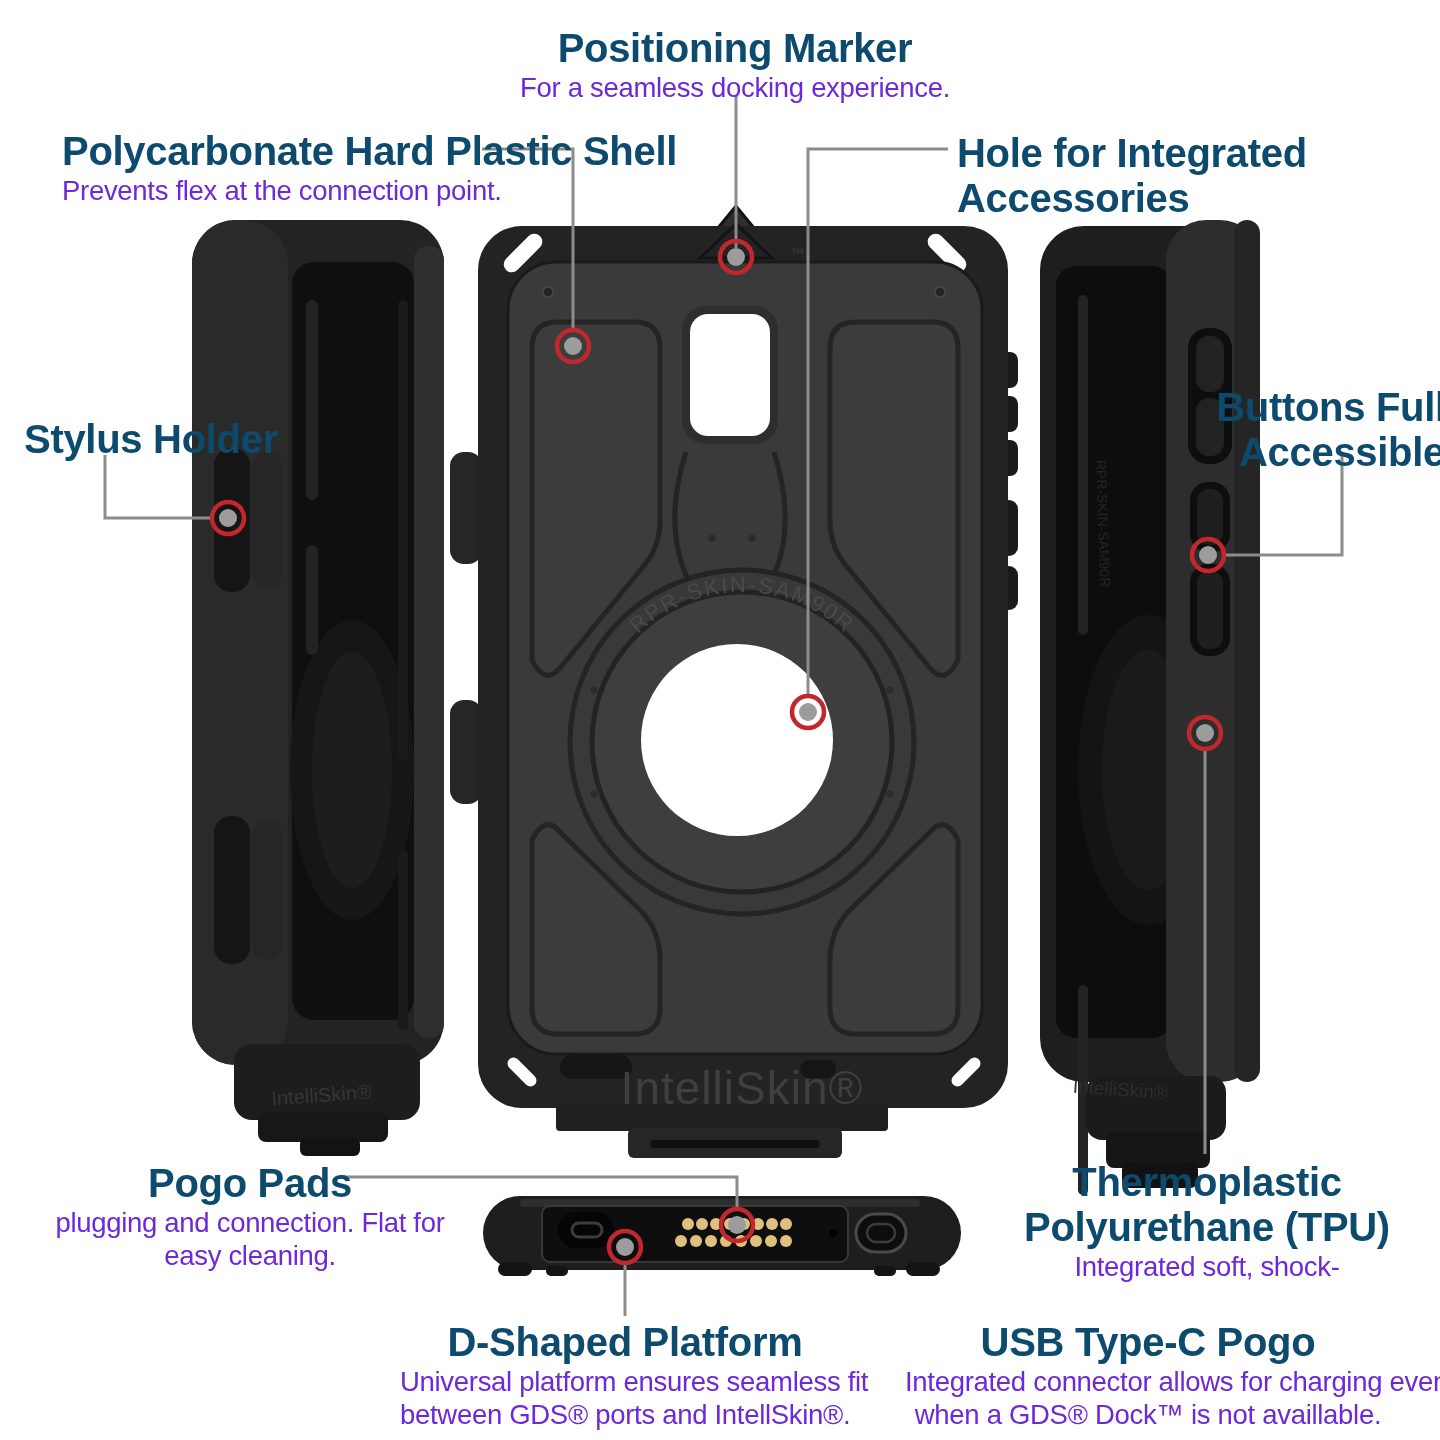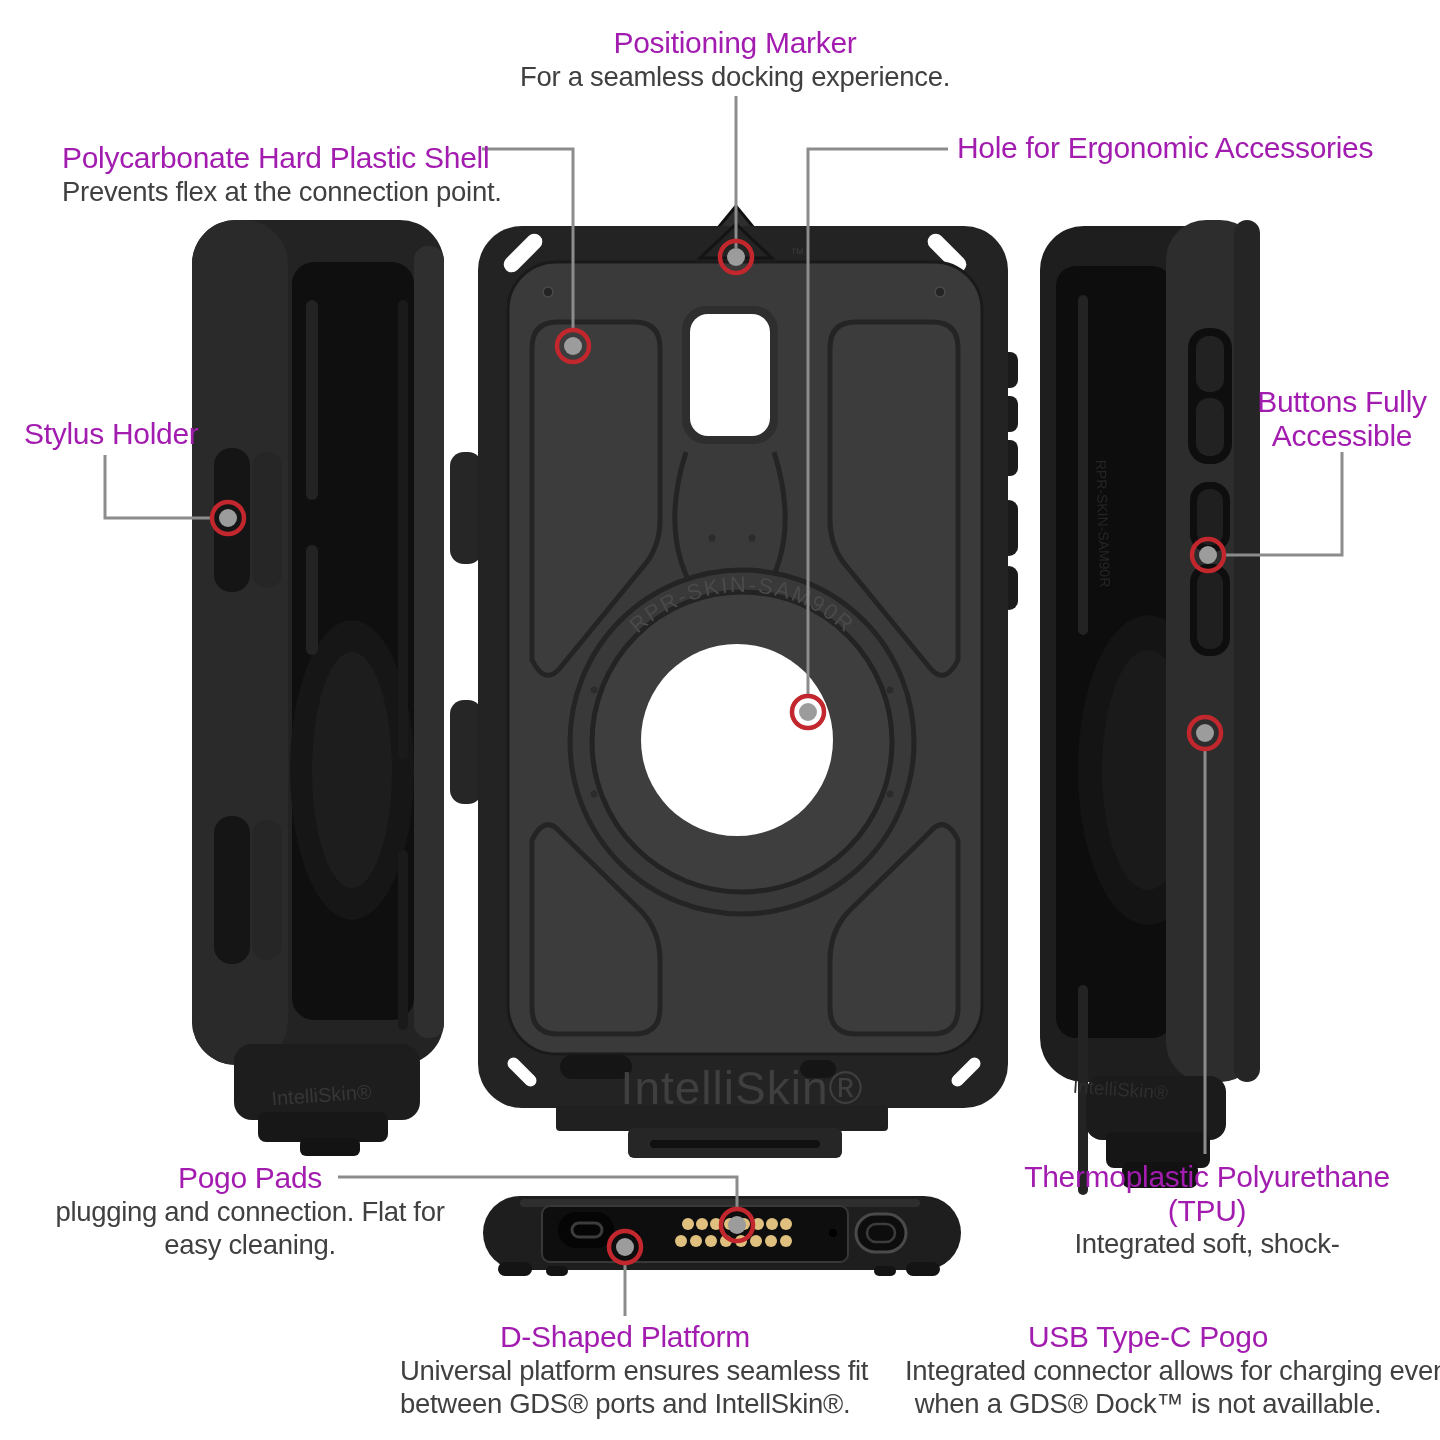--- a/index.html
+++ b/index.html
@@ -3,22 +3,22 @@
 <meta charset="utf-8">
 <style>
   html,body{margin:0;padding:0;background:#fff;}
   .canvas{
     position:relative;width:1440px;height:1440px;background:#ffffff;
     font-family:"Liberation Sans", sans-serif;overflow:hidden;
   }
   .art{position:absolute;left:0;top:0;}
   .label{position:absolute;}
   .center{text-align:center;}
-  .title{font-weight:normal;font-size:30px;line-height:1.12;color:#a21caf;letter-spacing:-0.3px;}
-  .body{font-size:27.5px;line-height:1.22;color:#404040;letter-spacing:-0.3px;}
+  .title{font-weight:bold;font-size:40px;line-height:1.12;color:#0c4a6e;letter-spacing:-0.3px;}
+  .body{font-size:27.5px;line-height:1.22;color:#6d28d9;letter-spacing:-0.3px;}
   .body div{white-space:nowrap;}
   .title div{white-space:nowrap;}
 </style>
 </head>
 <body>
 
 <div class="canvas">
 
   <svg class="art" width="1440" height="1440" viewBox="0 0 1440 1440">
 
@@ -228,29 +228,29 @@
     </g>
   </svg>
 
   <div class="label center" style="left:500px;top:26px;width:470px;">
     <div class="title">Positioning Marker</div>
     <div class="body">
       <div>For a seamless docking experience.</div>
     </div>
   </div>
 
-  <div class="label" style="left:62px;top:129px;margin-top:12px;">
+  <div class="label" style="left:62px;top:129px;">
     <div class="title">Polycarbonate Hard Plastic Shell</div>
     <div class="body">
       <div>Prevents flex at the connection point.</div>
     </div>
   </div>
 
   <div class="label" style="left:957px;top:131px;">
-    <div class="title">Hole for Ergonomic Accessories</div>
+    <div class="title">Hole for Integrated Accessories</div>
   </div>
 
   <div class="label" style="left:24px;top:417px;">
     <div class="title">Stylus Holder</div>
   </div>
 
   <div class="label center" style="left:1162px;top:385px;width:360px;">
     <div class="title">
       <div>Buttons Fully</div>
       <div>Accessible</div>

